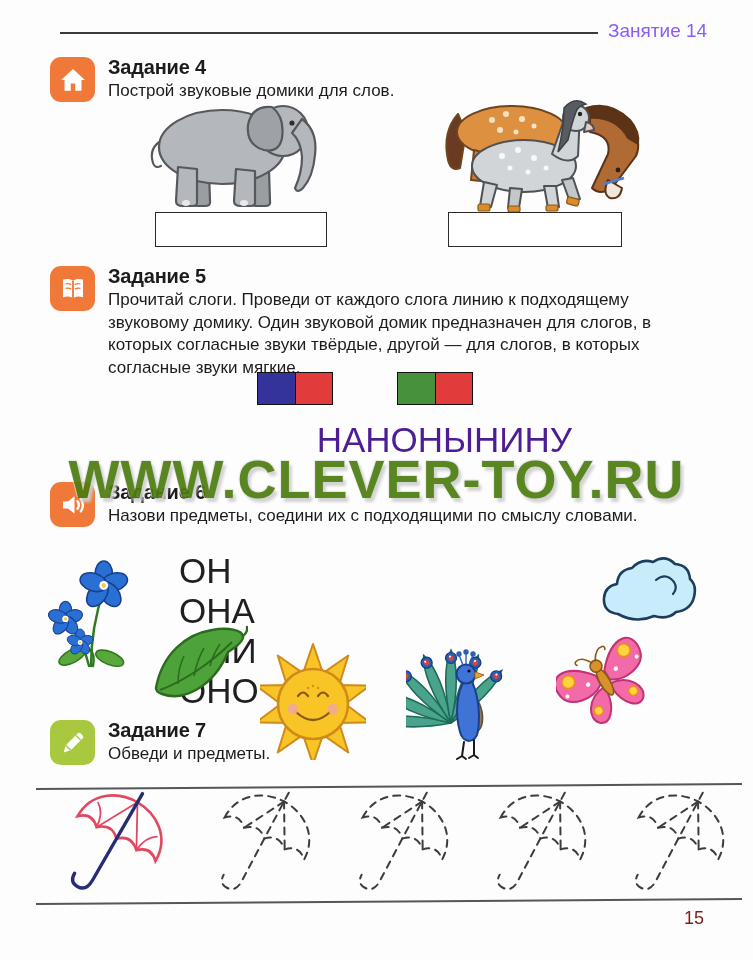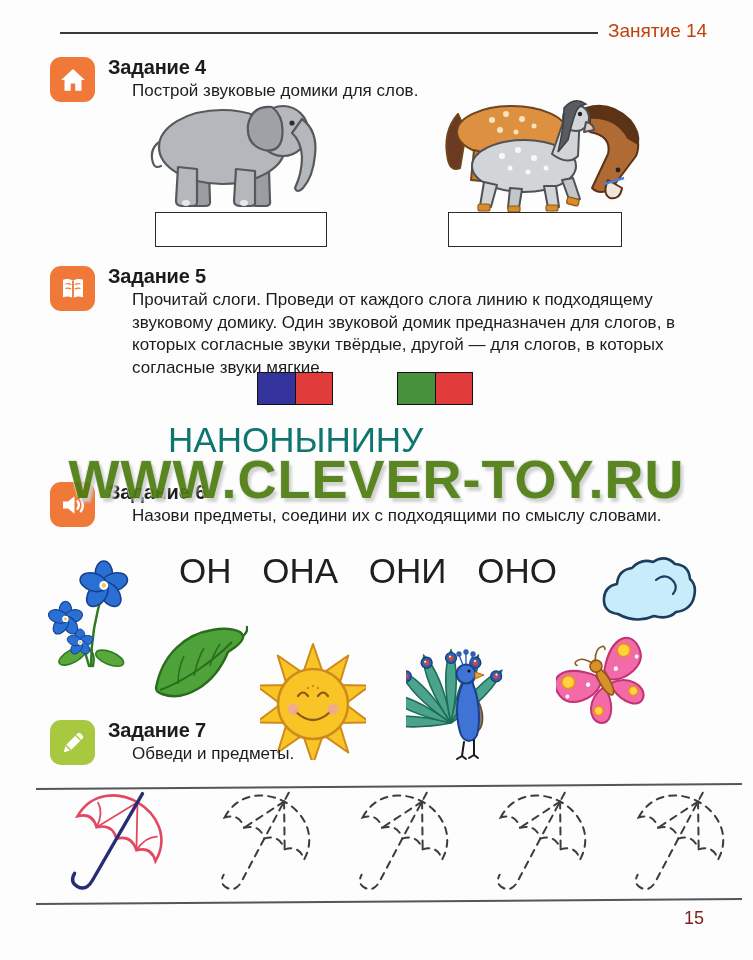--- a/index.html
+++ b/index.html
@@ -1,43 +1,43 @@
 <!DOCTYPE html>
 <html><head>
 <meta charset="utf-8">
 <style>
   html,body{margin:0;padding:0;background:#ffffff;}
   .page{position:relative;width:753px;height:960px;background:#fdfdfd;overflow:hidden;
         font-family:"Liberation Sans",sans-serif;color:#1c1c1c;}
   .header-rule{position:absolute;left:60px;top:32px;width:538px;border-top:2.2px solid #3a3a3a;}
-  .header-title{position:absolute;left:608px;top:20px;font-size:19px;color:#c2410c;}
+  .header-title{position:absolute;left:608px;top:20px;font-size:19px;color:#8b5cf6;}
   .page-number{position:absolute;left:684px;top:908px;font-size:18px;color:#7f1d1d;}
 
   .task{position:absolute;left:50px;display:flex;gap:13px;}
   .task-icon{width:45px;height:45px;border-radius:11px;display:flex;align-items:center;justify-content:center;flex:0 0 45px;}
   .icon-orange{background:#f0793a;}
   .icon-green{background:#a8c93f;}
   .task-text{width:604px;}
   .task-label{font-weight:bold;font-size:20px;line-height:21px;letter-spacing:-0.2px;}
-  .task-instruction{font-size:17px;line-height:22.5px;margin-top:2px;margin-left:24px;}
+  .task-instruction{font-size:17px;line-height:22.5px;margin-top:2px;}
 
   .pic{position:absolute;}
   .answer-box{position:absolute;top:212px;height:33px;border:1.8px solid #2a2a2a;background:#fff;}
   .box-1{left:155px;width:170px;}
   .box-2{left:448px;width:172px;}
 
   .scheme{position:absolute;top:372px;width:76px;height:33px;border:1.7px solid #111;display:flex;box-sizing:border-box;}
   .scheme .cell{flex:1;}
   .scheme .cell + .cell{border-left:1.7px solid #111;}
   .scheme-1{left:257px;} .scheme-2{left:397px;}
 
-  .syllable-row{position:absolute;left:168px;top:420px;width:404px;display:flex;justify-content:flex-start;
-                font-size:35px;color:#0f766e;}
+  .syllable-row{position:absolute;left:168px;top:420px;width:404px;display:flex;justify-content:flex-end;
+                font-size:35px;color:#4c1d95;}
   .word-row{position:absolute;left:179px;top:551px;width:378px;display:flex;justify-content:space-between;
-            font-size:35px;color:#1f1f1f;}
+            font-size:35px;color:#1f1f1f;flex-direction:column;}
 
   .watermark{position:absolute;left:0;top:448px;width:753px;text-align:center;font-size:54px;font-weight:900;
              letter-spacing:1px;color:#4d7c0f;opacity:.92;z-index:5;pointer-events:none;white-space:nowrap;
              text-shadow:3px 4px 3px #cfcfcf,-1px -1px 1px #e6e6e6,1px -1px 1px #e6e6e6;}
 
   .strip{position:absolute;left:34px;top:780px;width:710px;height:128px;}
   .dash-umb{fill:none;stroke:#3c3c3c;stroke-width:2;stroke-dasharray:7 6;stroke-linecap:round;}
 </style>
 </head>
 <body>

